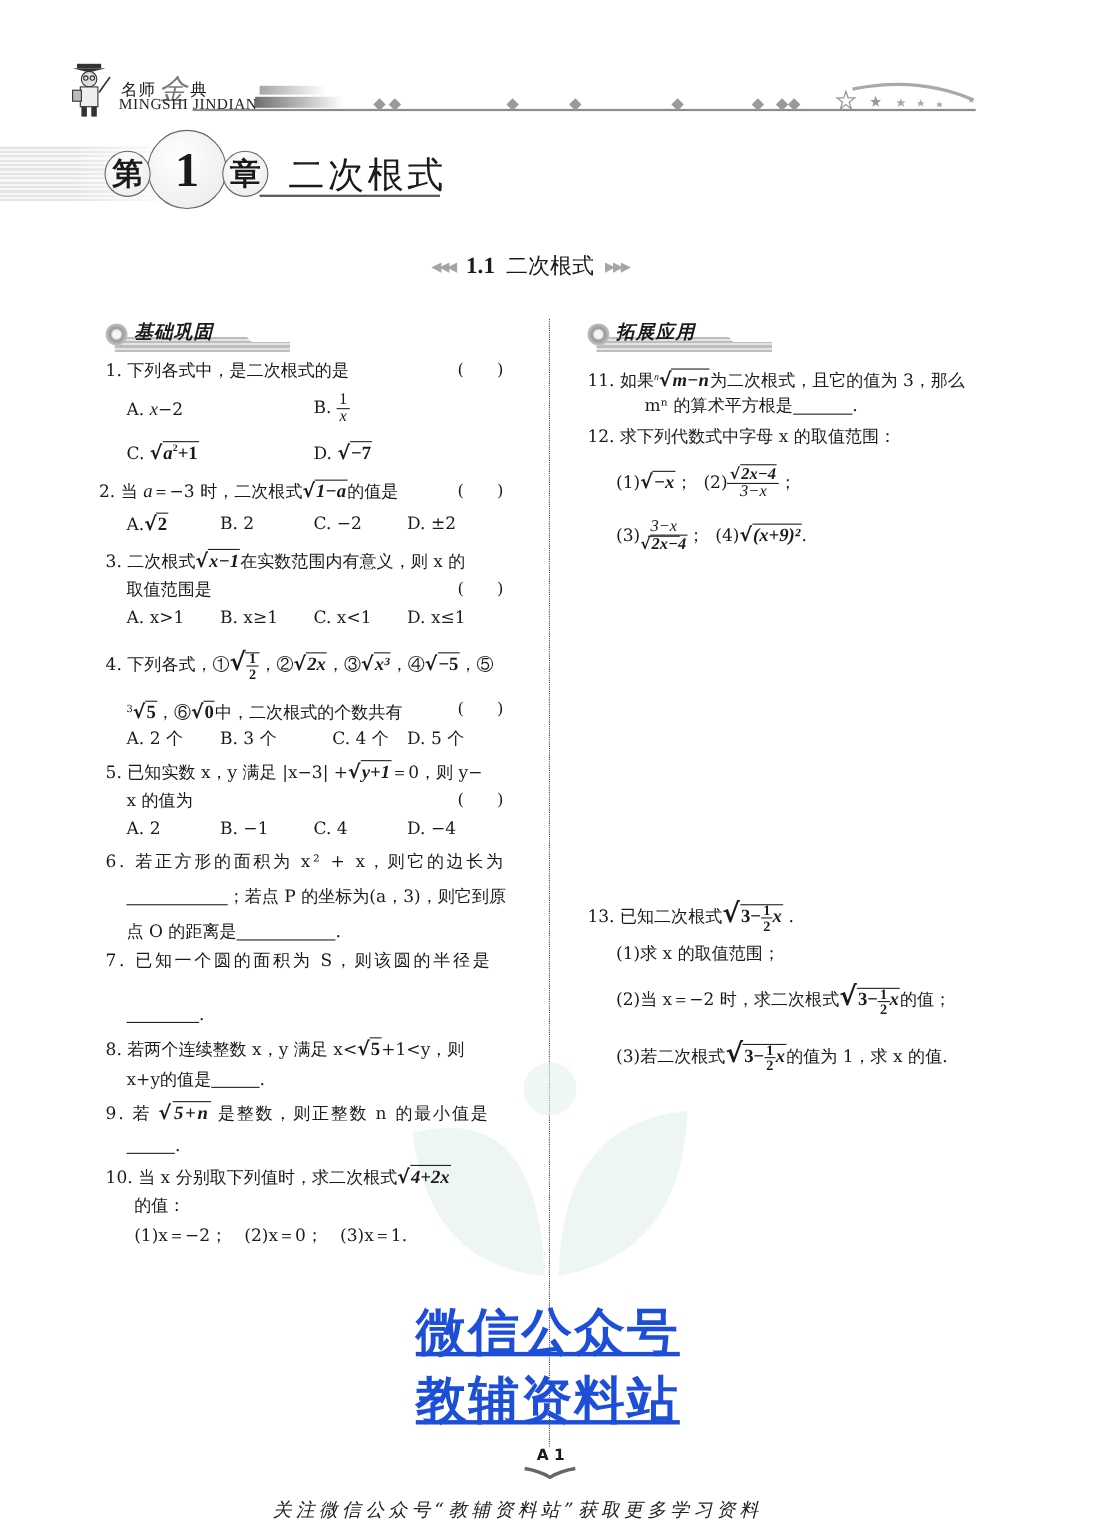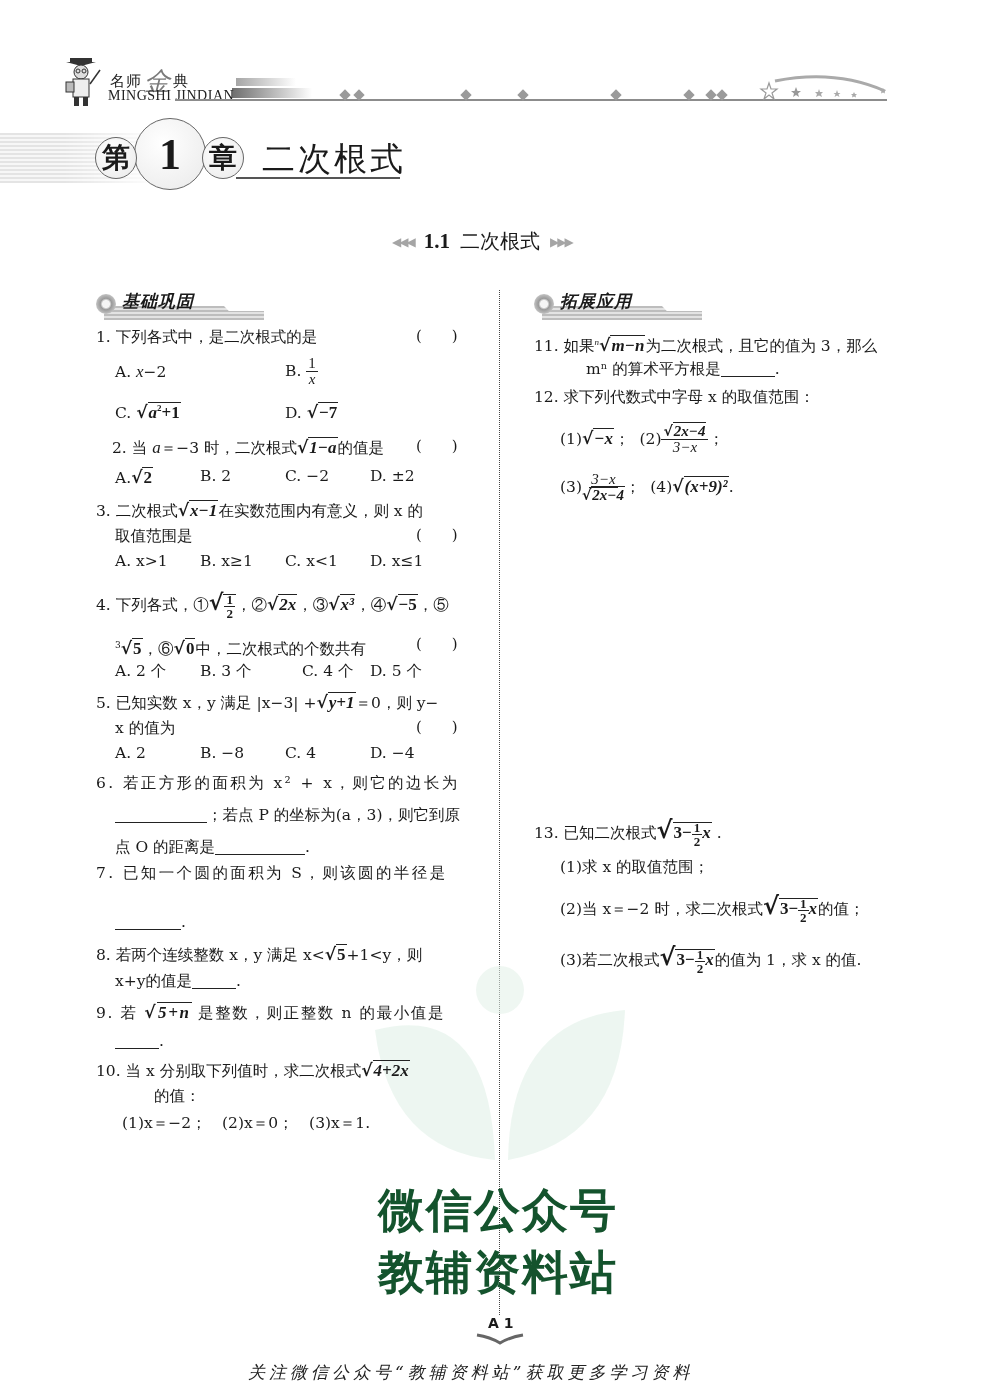--- a/index.html
+++ b/index.html
@@ -51,21 +51,21 @@
   .opt { position: absolute; font-size: 15.5px; white-space: nowrap; }
   .blank { display: inline-block; border-bottom: 1px solid #222; height: 18px; vertical-align: -3px; }
   .sqrt { display: inline-block; white-space: nowrap; font-weight: bold; }
   .sqrt .rad { font-family: "DejaVu Sans", sans-serif; font-size: 17px; }
   .sqrt .arg { border-top: 1.2px solid #222; padding: 0 1px; font-family: "Liberation Serif", serif; font-size: 17px; }
   .frac { display: inline-flex; flex-direction: column; align-items: center; vertical-align: middle; font-family: "Liberation Serif", serif; font-size: 15px; line-height: 15px; }
   .frac .num { border-bottom: 1px solid #222; padding: 0 2px; }
 
   
   .wm { position: absolute; left: 370px; top: 960px; width: 260px; height: 320px; pointer-events: none; opacity: 0.55; }
-  .wm-text { position: absolute; left: 378px; font-size: 46px; font-weight: bold; font-family: "DejaVu Sans", sans-serif; color: #14532d; letter-spacing: 2px; }
+  .wm-text { position: absolute; left: 378px; font-size: 46px; font-weight: bold; font-family: "DejaVu Sans", sans-serif; color: #1d4ed8; letter-spacing: 2px; text-decoration: underline; }
 
   
   .page-num { position: absolute; left: 488px; top: 1315px; font-size: 14px; font-weight: bold; font-family: "DejaVu Sans", sans-serif; }
   .page-brace { position: absolute; left: 475px; top: 1333px; width: 50px; height: 12px; }
   .footer-note { position: absolute; left: 248px; top: 1361px; font-size: 17px; letter-spacing: 4px; font-family: "DejaVu Serif", serif; color: #222; font-style: italic; }
 </style>
 </head>
 <body>
 
 <div>
@@ -145,21 +145,21 @@
   <div class="opt" style="left:115px; top:362px;">A. <span class="m">x</span>−2</div>
   <div class="opt" style="left:285px; top:356px;">B. <span class="frac">
         <span class="num">1</span>
         <span class="m" style="font-size:15px">x</span>
       </span></div>
   <div class="opt" style="left:115px; top:402px;">C. <span class="sqrt"><span class="rad">√</span><span class="arg"><span class="m">a</span><sup style="font-size:9px">2</sup>+1</span></span></div>
   <div class="opt" style="left:285px; top:402px;">D. <span class="sqrt"><span class="rad">√</span><span class="arg">−7</span></span></div>
 </div>
 
 <div>
-  <div class="q" style="left:112px; top:434px;">
+  <div class="q" style="left:90px; top:434px;">
     <span>2. 当 </span><span class="m">a</span><span>＝−3 时，二次根式</span><span class="sqrt"><span class="rad">√</span><span class="arg m">1−a</span></span><span>的值是</span>
   </div>
   <div class="paren" style="left:416px; top:437px;">(　　)</div>
   <div class="opt" style="left:115px; top:467px;"><span>A.</span><span class="sqrt"><span class="rad">√</span><span class="arg">2</span></span></div>
   <div class="opt" style="left:200px; top:467px;">B. 2</div>
   <div class="opt" style="left:285px; top:467px;">C. −2</div>
   <div class="opt" style="left:370px; top:467px;">D. ±2</div>
 </div>
 
 <div>
@@ -191,21 +191,21 @@
   <div class="opt" style="left:370px; top:661px;">D. 5 个</div>
 </div>
 
 <div>
   <div class="q" style="left:96px; top:689px;">
     <span>5. 已知实数 x，y 满足 |x−3| +</span><span class="sqrt"><span class="rad">√</span><span class="arg m">y+1</span></span><span>＝0，则 y−</span>
   </div>
   <div class="q" style="left:115px; top:715px;">x 的值为</div>
   <div class="paren" style="left:416px; top:718px;">(　　)</div>
   <div class="opt" style="left:115px; top:744px;">A. 2</div>
-  <div class="opt" style="left:200px; top:744px;">B. −8</div>
+  <div class="opt" style="left:200px; top:744px;">B. −1</div>
   <div class="opt" style="left:285px; top:744px;">C. 4</div>
   <div class="opt" style="left:370px; top:744px;">D. −4</div>
 </div>
 
 <div>
   <div class="q" style="left:96px; top:770px; letter-spacing:2.4px;">6. 若正方形的面积为 x² + x，则它的边长为</div>
   <div class="q" style="left:115px; top:802px;">
     <span class="blank" style="width:92px"></span><span>；若点 P 的坐标为(a，3)，则它到原</span>
   </div>
   <div class="q" style="left:115px; top:834px;">
@@ -235,21 +235,21 @@
   </div>
   <div class="q" style="left:115px; top:1028px;">
     <span class="blank" style="width:44px"></span><span>.</span>
   </div>
 </div>
 
 <div>
   <div class="q" style="left:96px; top:1057px;">
     <span>10. 当 x 分别取下列值时，求二次根式</span><span class="sqrt"><span class="rad">√</span><span class="arg m">4+2x</span></span>
   </div>
-  <div class="q" style="left:122px; top:1083px;margin-left:32px;">的值：</div>
+  <div class="q" style="left:122px; top:1083px;">的值：</div>
   <div class="q" style="left:122px; top:1110px;">(1)x＝−2；　(2)x＝0；　(3)x＝1.</div>
 </div>
 
 <div class="sec-label" style="left:534px; top:290px;">
   <div class="band"></div>
   <div class="ball"></div>
   <div class="text">拓展应用</div>
 </div>
 
 <div>

